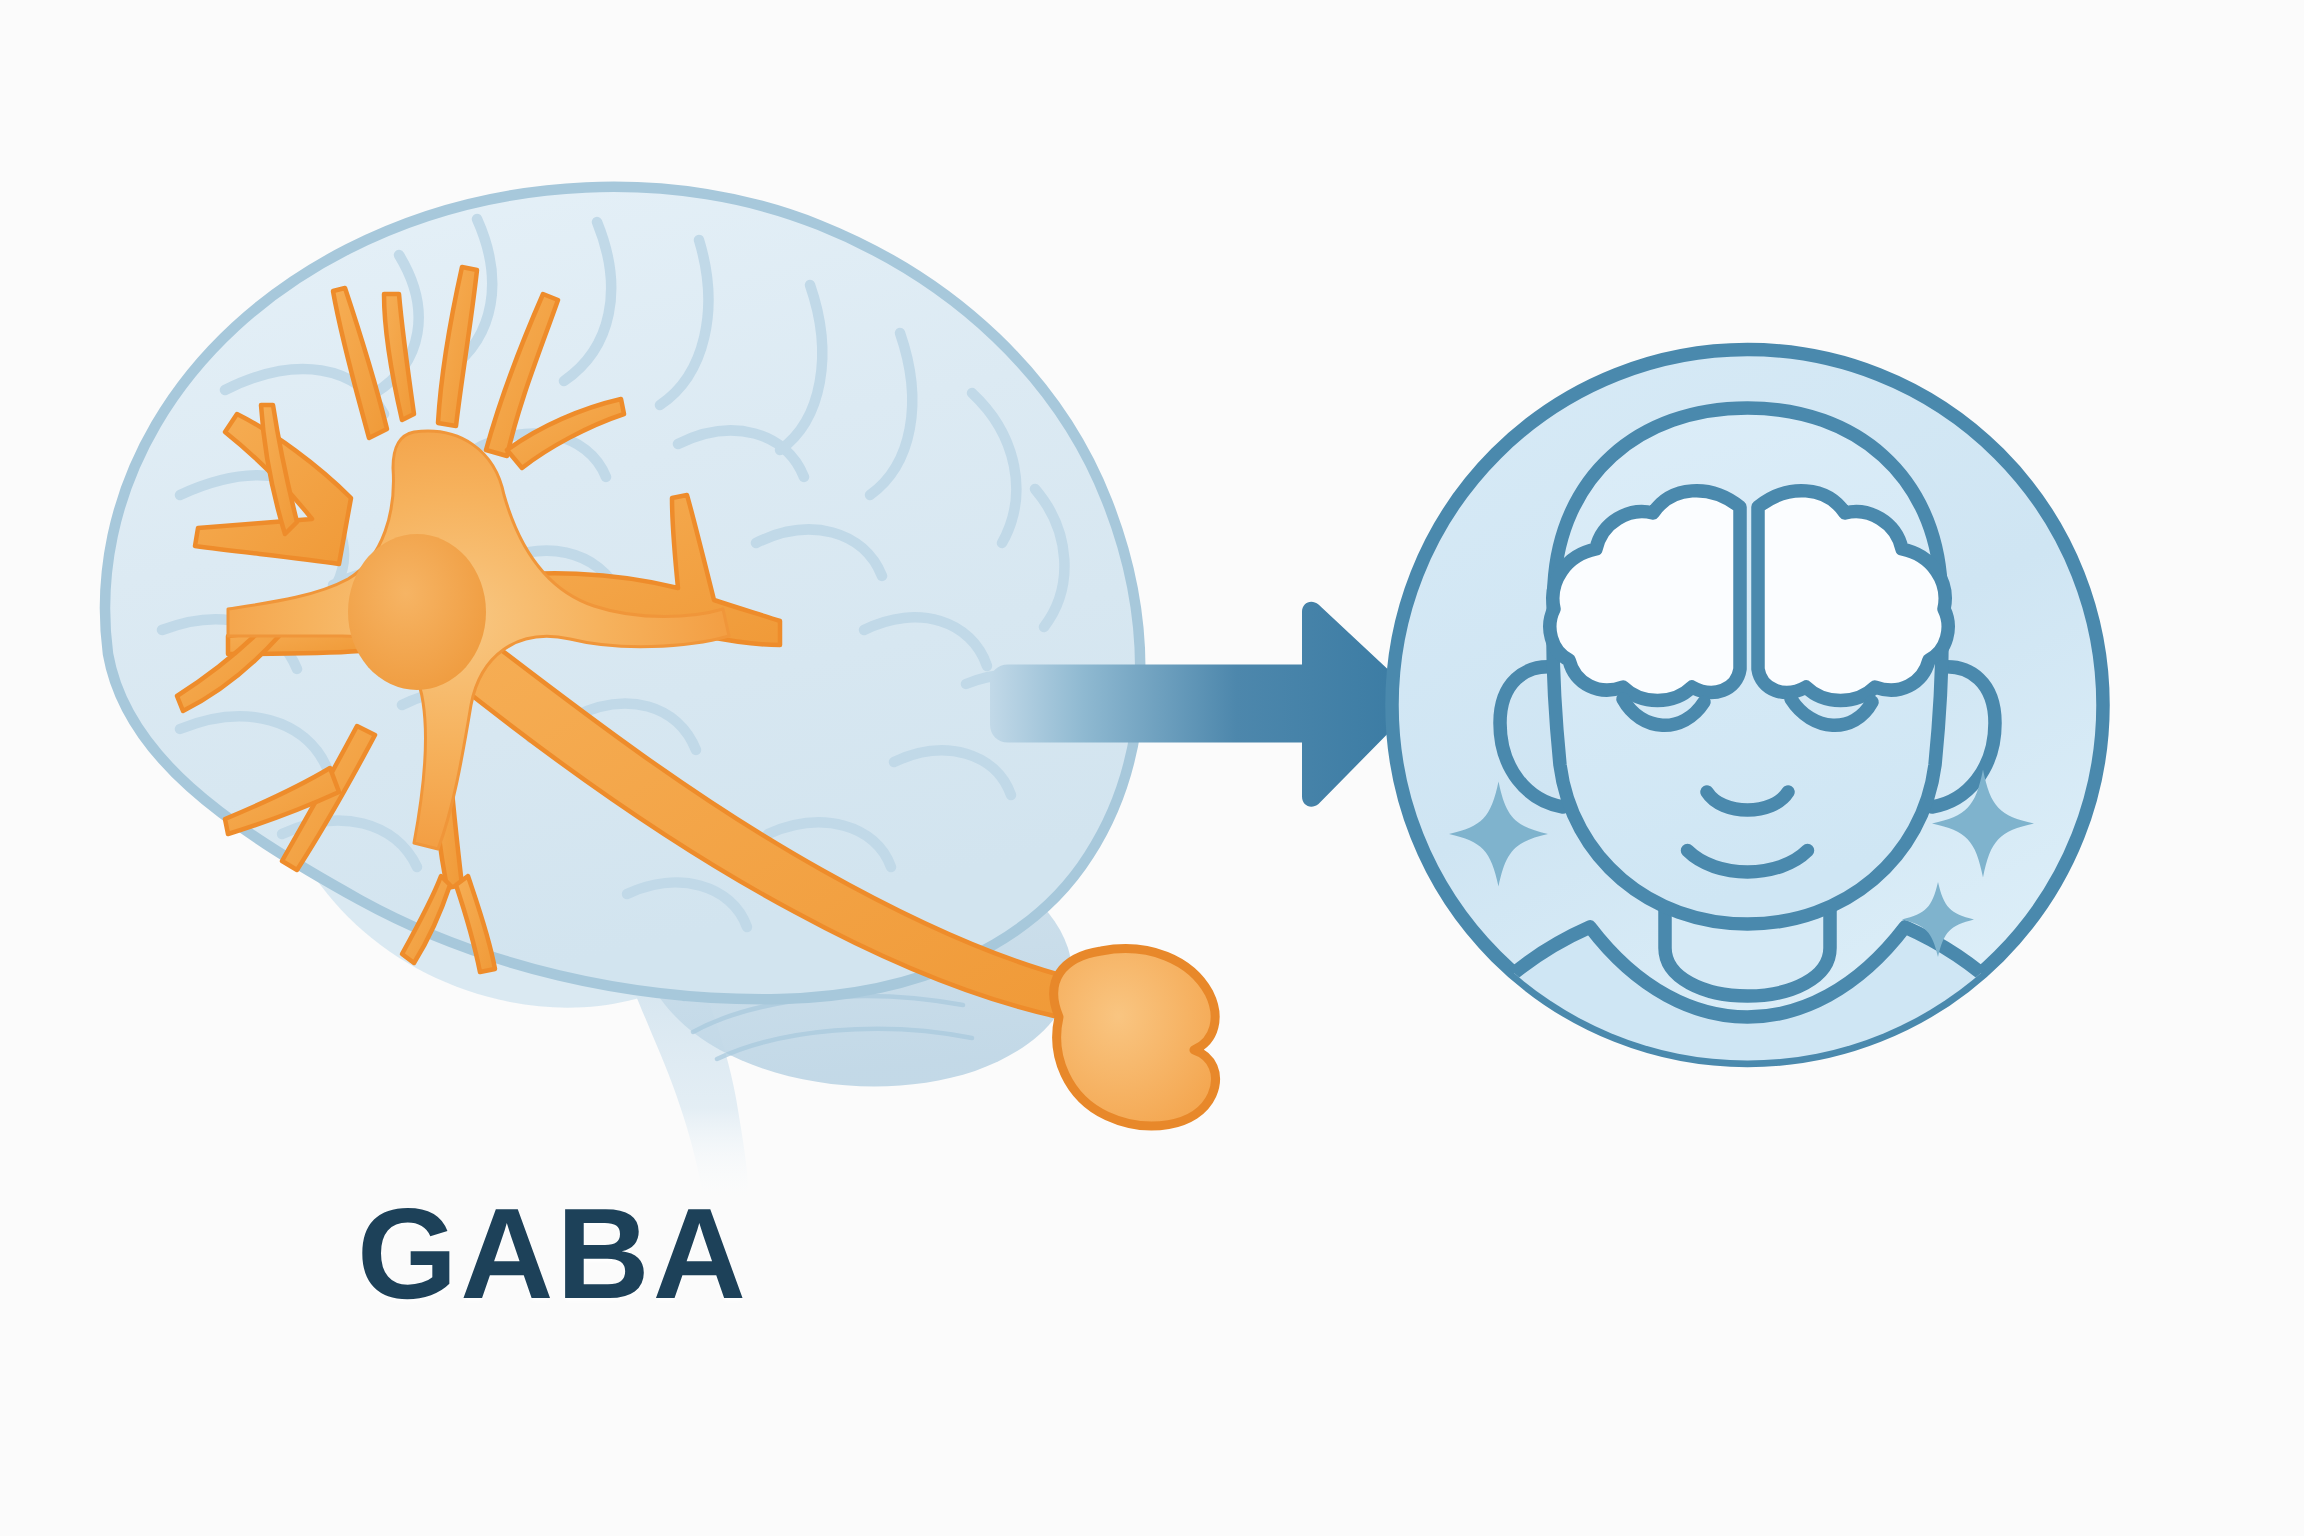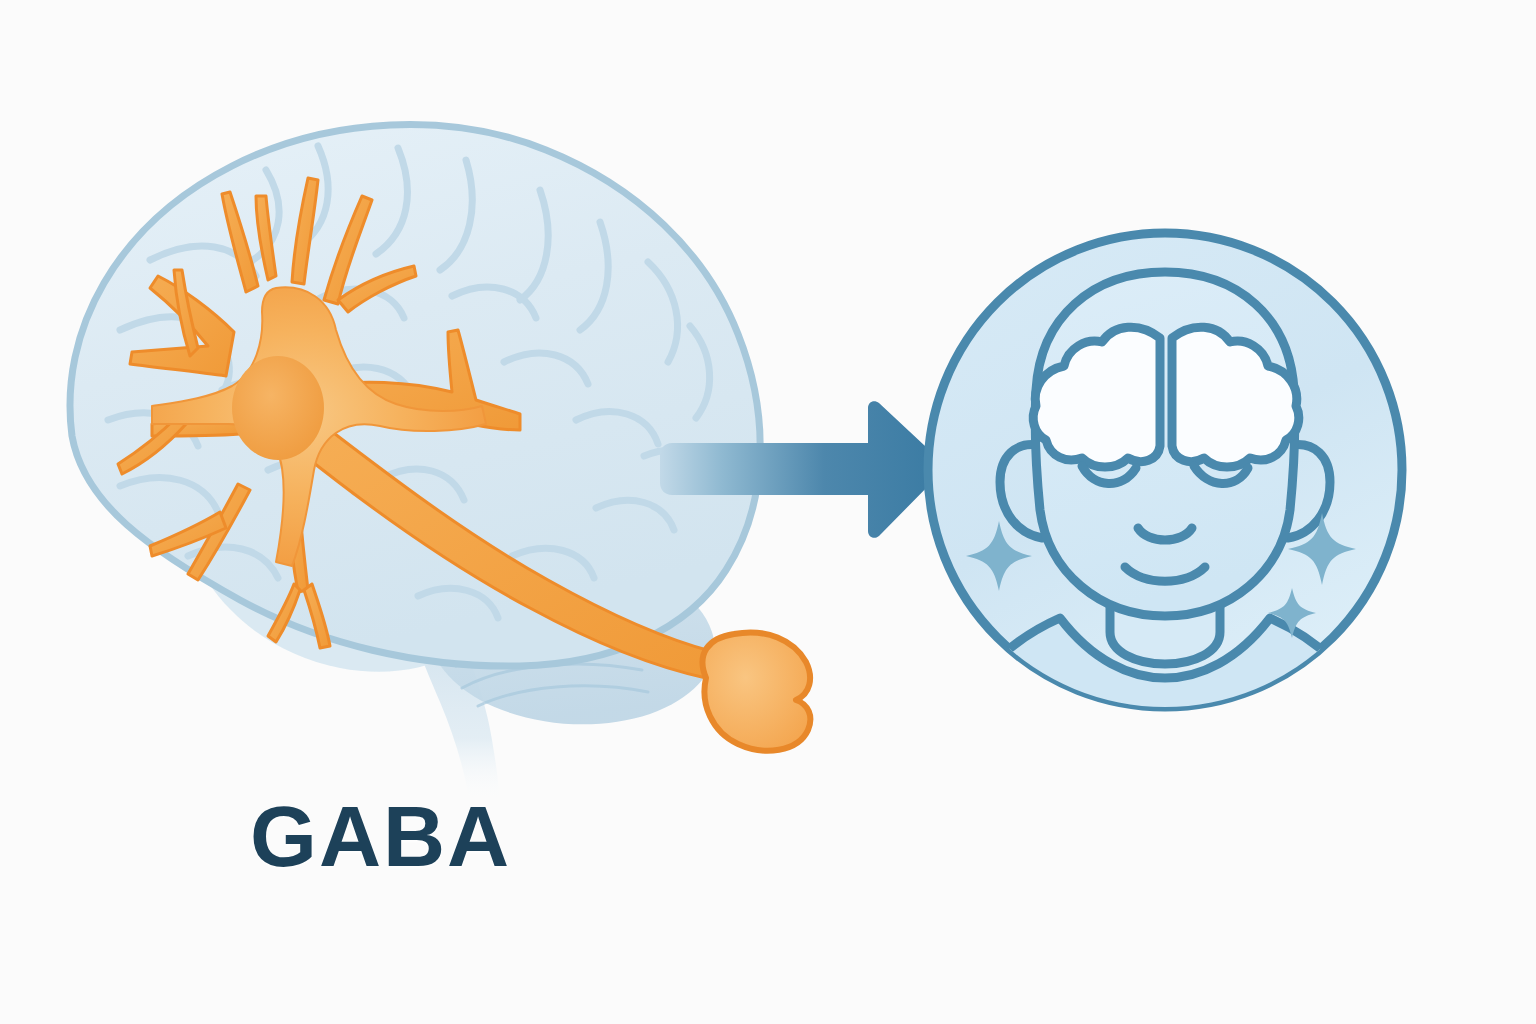--- a/index.html
+++ b/index.html
@@ -21,21 +21,21 @@
   }
   #scene {
     position: absolute;
     inset: 0;
     width: 1536px;
     height: 1024px;
     display: block;
   }
   #gaba-label {
     position: absolute;
-    left: 250px;
+    left: 238px;
     top: 793px;
     font-family: "Liberation Sans", sans-serif;
     font-size: 86px;
     font-weight: 700;
     letter-spacing: 2px;
     color: #1d4159;
     line-height: 1;
     text-shadow: 0 2px 3px rgba(255,255,255,0.85);
     user-select: none;
     white-space: nowrap;

